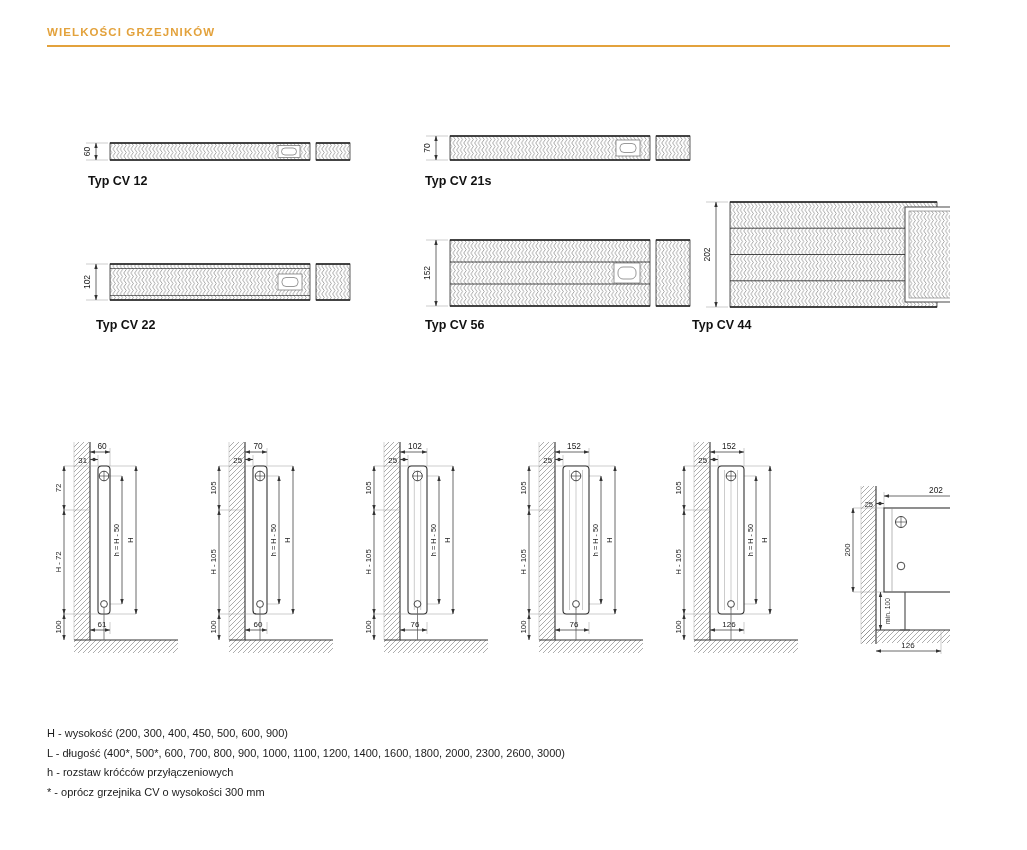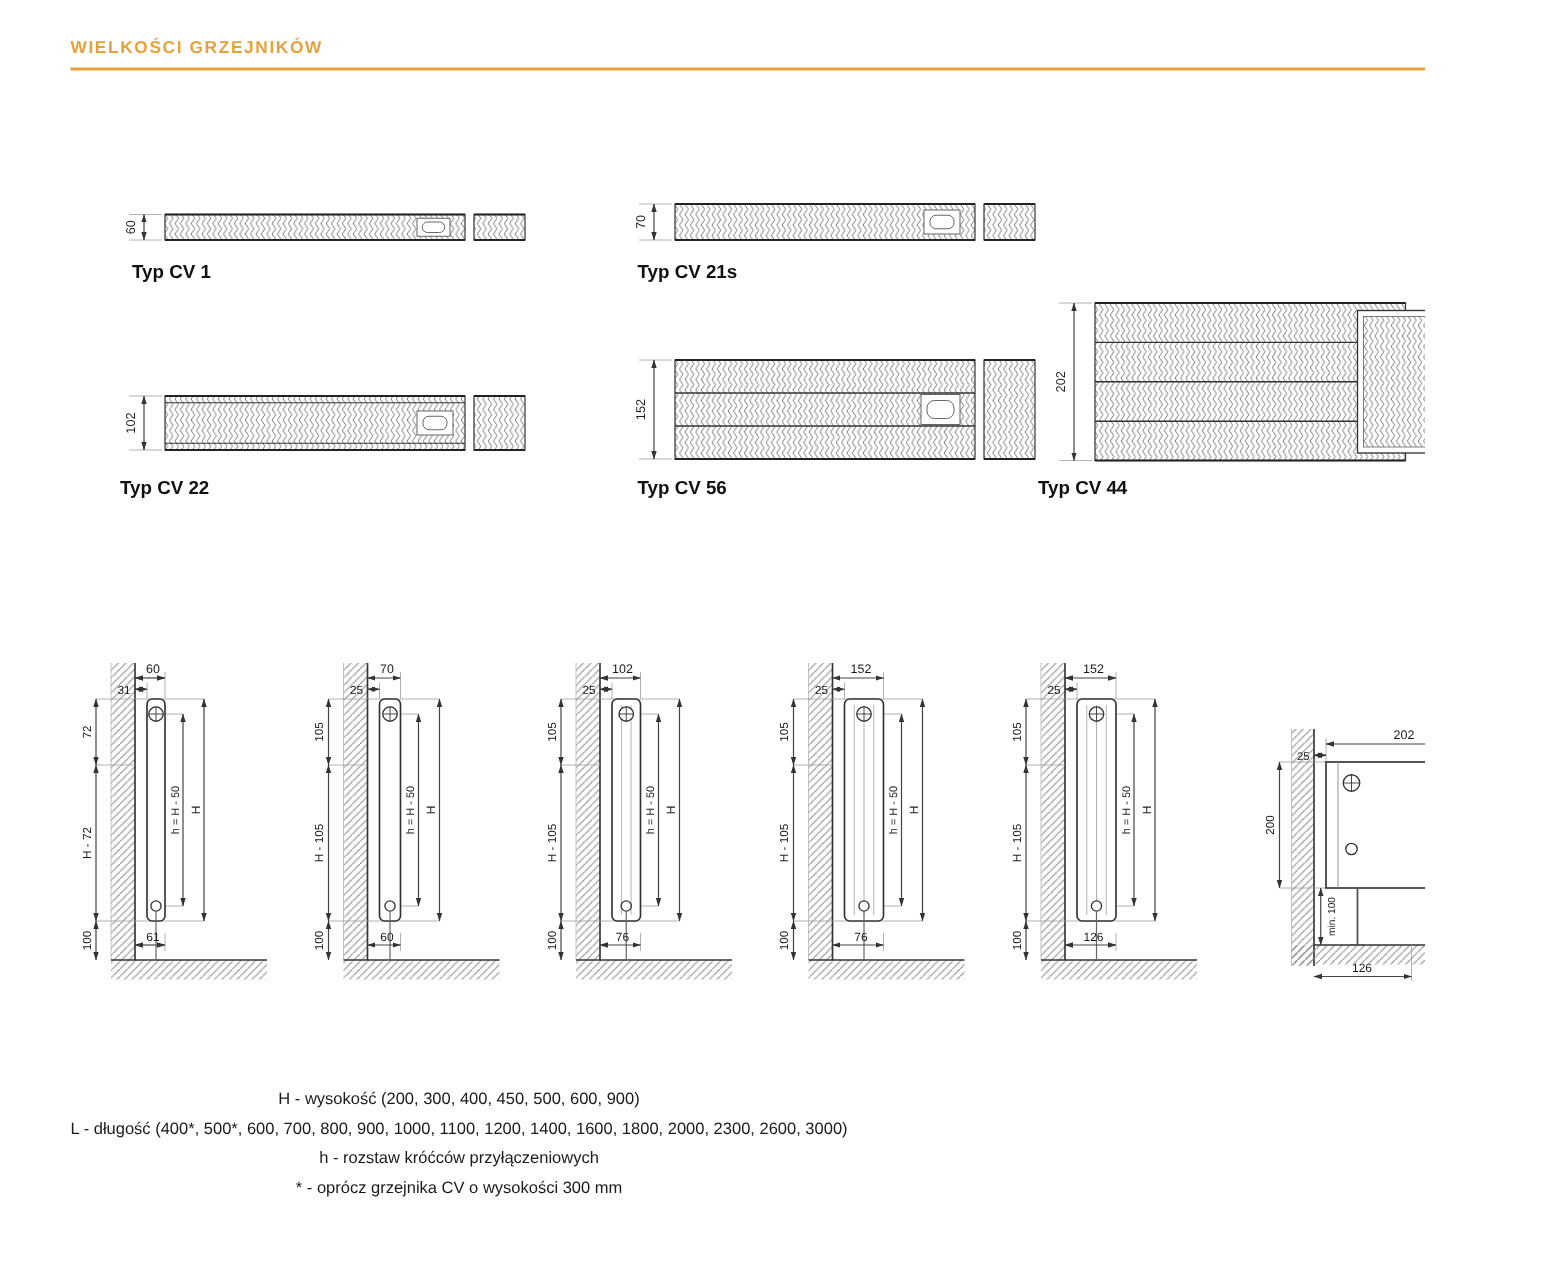--- a/index.html
+++ b/index.html
@@ -6,21 +6,21 @@
   html,body { background:#ffffff; }
   body { font-family:"Liberation Sans", sans-serif; }
   .page { position:relative; width:950px; height:850px; background:#ffffff; overflow:hidden; }
   .page-title { position:absolute; left:47px; top:26px; color:#E3A23C; font-size:11.5px; font-weight:bold; letter-spacing:1.1px; }
   .header-rule { position:absolute; left:47px; top:45px; width:933px; height:2px; background:#E3A23C; }
   svg.cs, svg.sv { position:absolute; overflow:visible; }
   svg text { fill:#1a1a1a; font-family:"Liberation Sans", sans-serif; }
   .typ { position:absolute; font-size:12.5px; font-weight:bold; color:#111; }
   .sec-heading { position:absolute; left:47px; top:377px; font-size:12.5px; font-weight:bold; color:#111; }
   .legend { position:absolute; left:47px; top:727px; }
-  .legend div { font-size:11px; color:#1b1b1b; margin-bottom:7.5px;text-align:center; }
+  .legend div { font-size:11px; color:#1b1b1b; margin-bottom:7.5px; }
   .dim { stroke:#444; stroke-width:0.8; }
   .ext { stroke:#9a9a9a; stroke-width:0.5; }
   .edge { stroke:#222; stroke-width:1.4; }
 </style>
 </head>
 <body>
 
 <svg width="0" height="0" style="position:absolute" aria-hidden="true">
   <defs>
     <pattern id="fins" width="3.6" height="7" patternUnits="userSpaceOnUse">
@@ -47,21 +47,21 @@
     <text transform="rotate(-90 10 23.5)" x="10" y="23.5" text-anchor="middle" font-size="8.5">60</text>
     <rect x="30" y="15" width="200" height="17" fill="url(#fins)" stroke="#333" stroke-width="0.8"></rect>
     <line class="edge" x1="30" y1="15" x2="230" y2="15"></line>
     <line class="edge" x1="30" y1="32" x2="230" y2="32"></line>
     <rect x="198" y="17.5" width="22" height="12" fill="#fff" stroke="#555" stroke-width="0.6"></rect>
     <rect x="201.5" y="20" width="15" height="7" rx="3.5" fill="none" stroke="#555" stroke-width="0.6"></rect>
     <rect x="236" y="15" width="34" height="17" fill="url(#fins)" stroke="#333" stroke-width="0.8"></rect>
     <line class="edge" x1="236" y1="15" x2="270" y2="15"></line>
     <line class="edge" x1="236" y1="32" x2="270" y2="32"></line>
   </svg>
-  <div class="typ" style="left:88px;top:174px">Typ CV 1</div>
+  <div class="typ" style="left:88px;top:174px">Typ CV 12</div>
 
   <svg class="cs" style="left:420px;top:122px" width="272" height="52">
     <line class="ext" x1="6" y1="14" x2="28" y2="14"></line>
     <line class="ext" x1="6" y1="38" x2="28" y2="38"></line>
     <line class="dim" x1="16" y1="14" x2="16" y2="38" marker-start="url(#arr)" marker-end="url(#arr)"></line>
     <text transform="rotate(-90 10 26)" x="10" y="26" text-anchor="middle" font-size="8.5">70</text>
     <rect x="30" y="14" width="200" height="24" fill="url(#fins)" stroke="#333" stroke-width="0.8"></rect>
     <line class="edge" x1="30" y1="14" x2="230" y2="14"></line>
     <line class="edge" x1="30" y1="38" x2="230" y2="38"></line>
     <rect x="196" y="18" width="24" height="16" fill="#fff" stroke="#555" stroke-width="0.6"></rect>
@@ -81,21 +81,21 @@
     <line class="edge" x1="30" y1="12" x2="230" y2="12"></line>
     <line class="edge" x1="30" y1="48" x2="230" y2="48"></line>
     <line x1="30" y1="16.5" x2="230" y2="16.5" stroke="#333" stroke-width="0.7"></line>
     <line x1="30" y1="43.5" x2="230" y2="43.5" stroke="#333" stroke-width="0.7"></line>
     <rect x="198" y="22" width="24" height="16" fill="#fff" stroke="#555" stroke-width="0.6"></rect>
     <rect x="202" y="25.5" width="16" height="9" rx="4" fill="none" stroke="#555" stroke-width="0.6"></rect>
     <rect x="236" y="12" width="34" height="36" fill="url(#fins)" stroke="#333" stroke-width="0.8"></rect>
     <line class="edge" x1="236" y1="12" x2="270" y2="12"></line>
     <line class="edge" x1="236" y1="48" x2="270" y2="48"></line>
   </svg>
-  <div class="typ" style="left:80px;top:318px">Typ CV 22</div>
+  <div class="typ" style="left:96px;top:318px">Typ CV 22</div>
 
   <svg class="cs" style="left:420px;top:232px" width="272" height="86">
     <line class="ext" x1="6" y1="8" x2="28" y2="8"></line>
     <line class="ext" x1="6" y1="74" x2="28" y2="74"></line>
     <line class="dim" x1="16" y1="8" x2="16" y2="74" marker-start="url(#arr)" marker-end="url(#arr)"></line>
     <text transform="rotate(-90 10 41)" x="10" y="41" text-anchor="middle" font-size="8.5">152</text>
     <rect x="30" y="8" width="200" height="66" fill="url(#fins)" stroke="#333" stroke-width="0.8"></rect>
     <line class="edge" x1="30" y1="8" x2="230" y2="8"></line>
     <line class="edge" x1="30" y1="74" x2="230" y2="74"></line>
     <line x1="30" y1="30" x2="230" y2="30" stroke="#333" stroke-width="0.9"></line>

